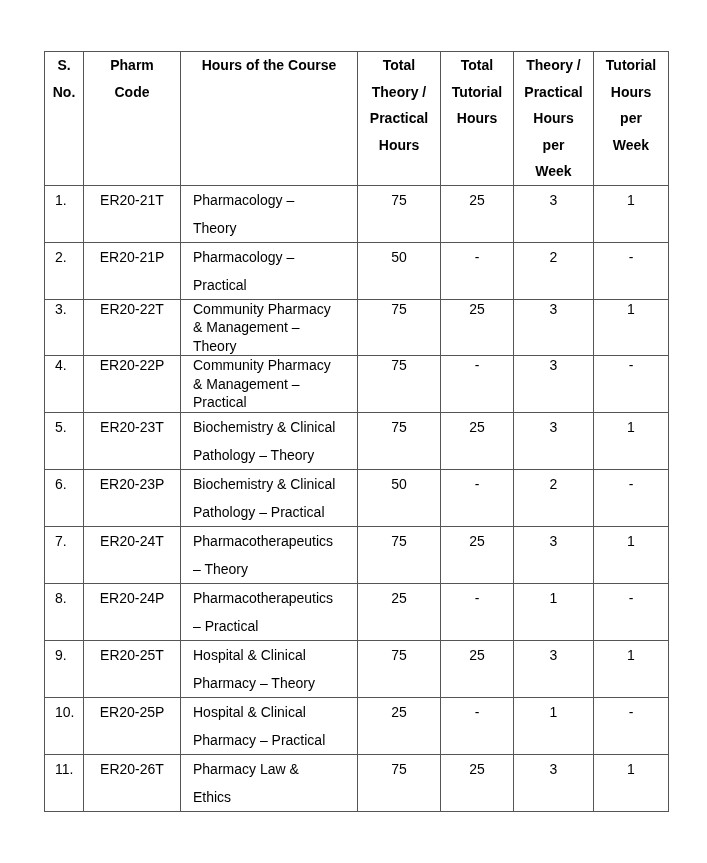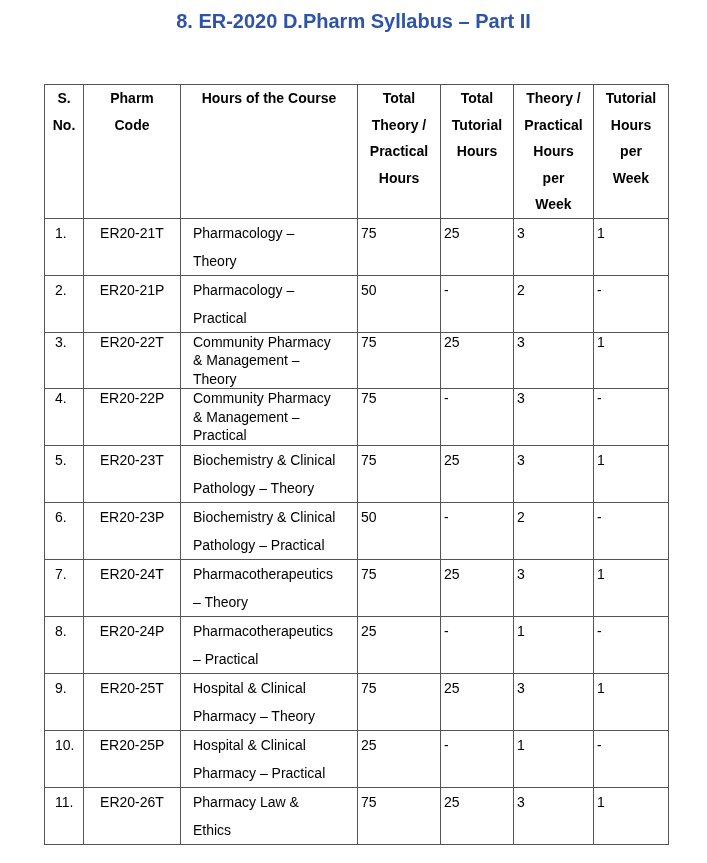--- a/index.html
+++ b/index.html
@@ -48,27 +48,26 @@
   td.c-sno {
     text-align: left;
     padding-left: 10px;
   }
   td.c-code { text-align: center; margin-top: 9px; }
   td.c-name {
     text-align: left;
     padding-left: 12px;
     white-space: pre-line;
   }
-  td.c-num { text-align: left; }
+  td.c-num { text-align: center; }
 </style>
 </head>
 <body>
 
 <div>
-  <h1 class="page-title">8. ER-2020 D.Pharm Syllabus – Part II</h1>
 
   <table class="syllabus">
     <colgroup>
       <col style="width:39px">
       <col style="width:97px">
       <col style="width:177px">
       <col style="width:83px">
       <col style="width:73px">
       <col style="width:80px">
       <col style="width:75px">

